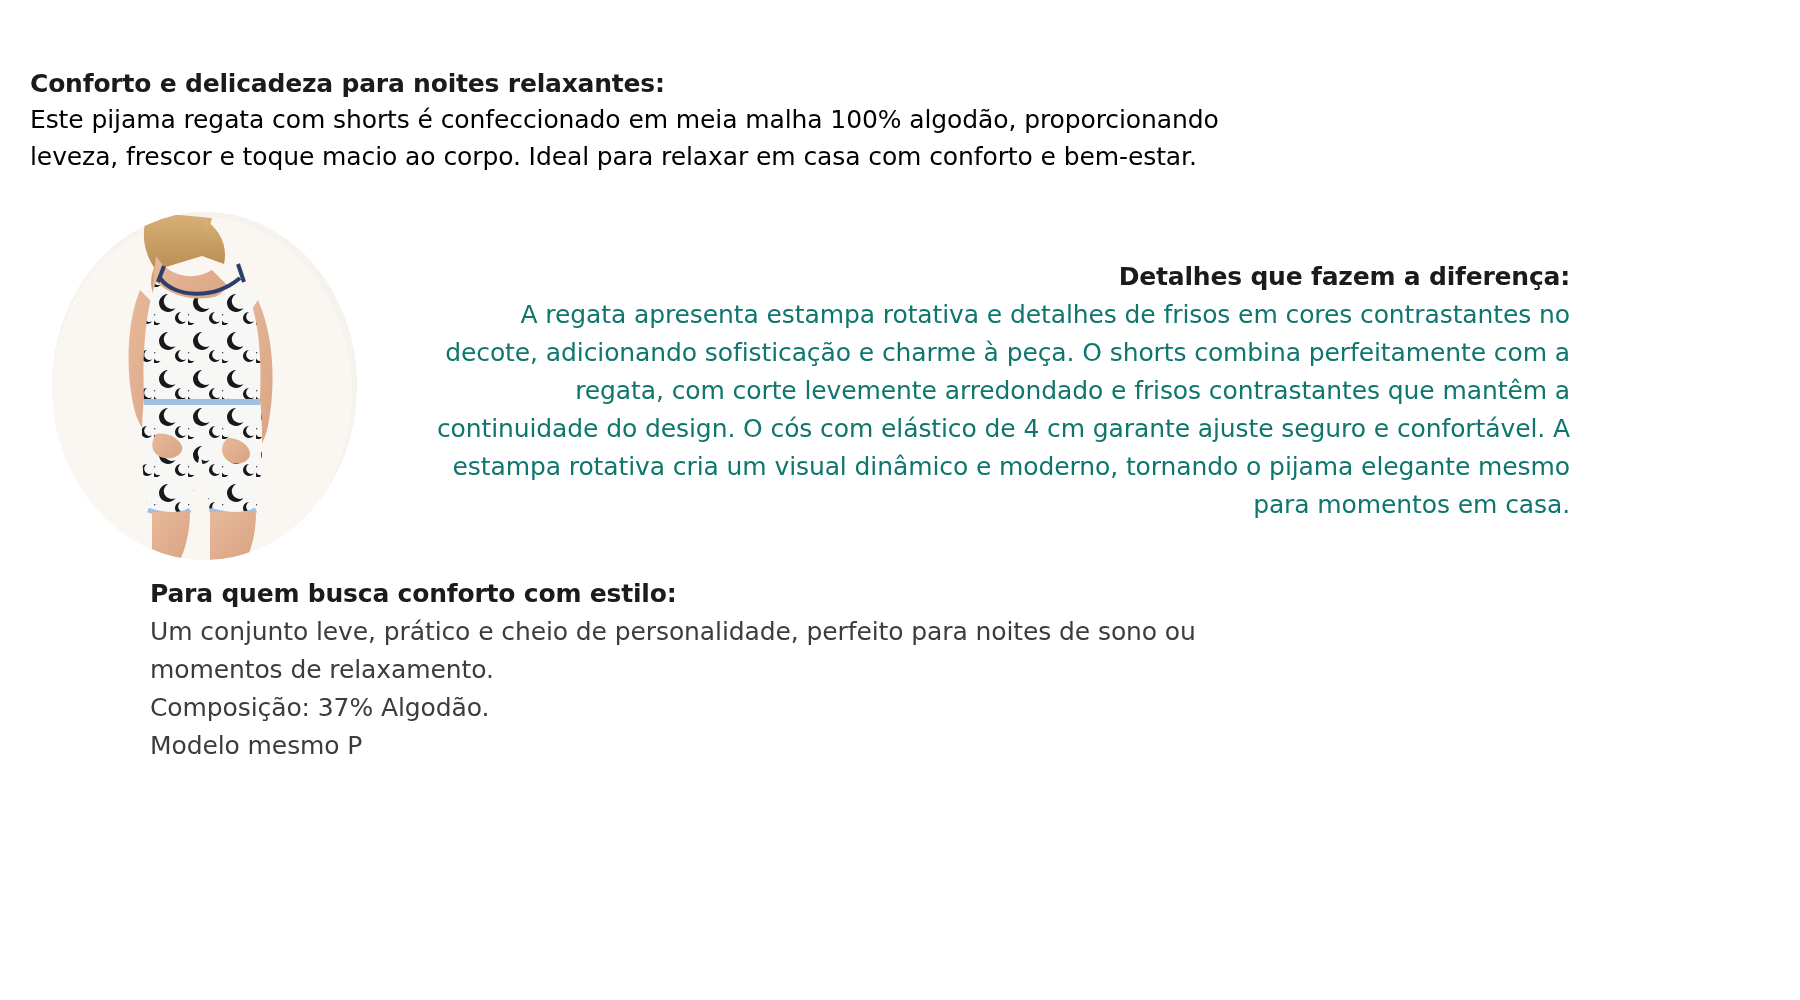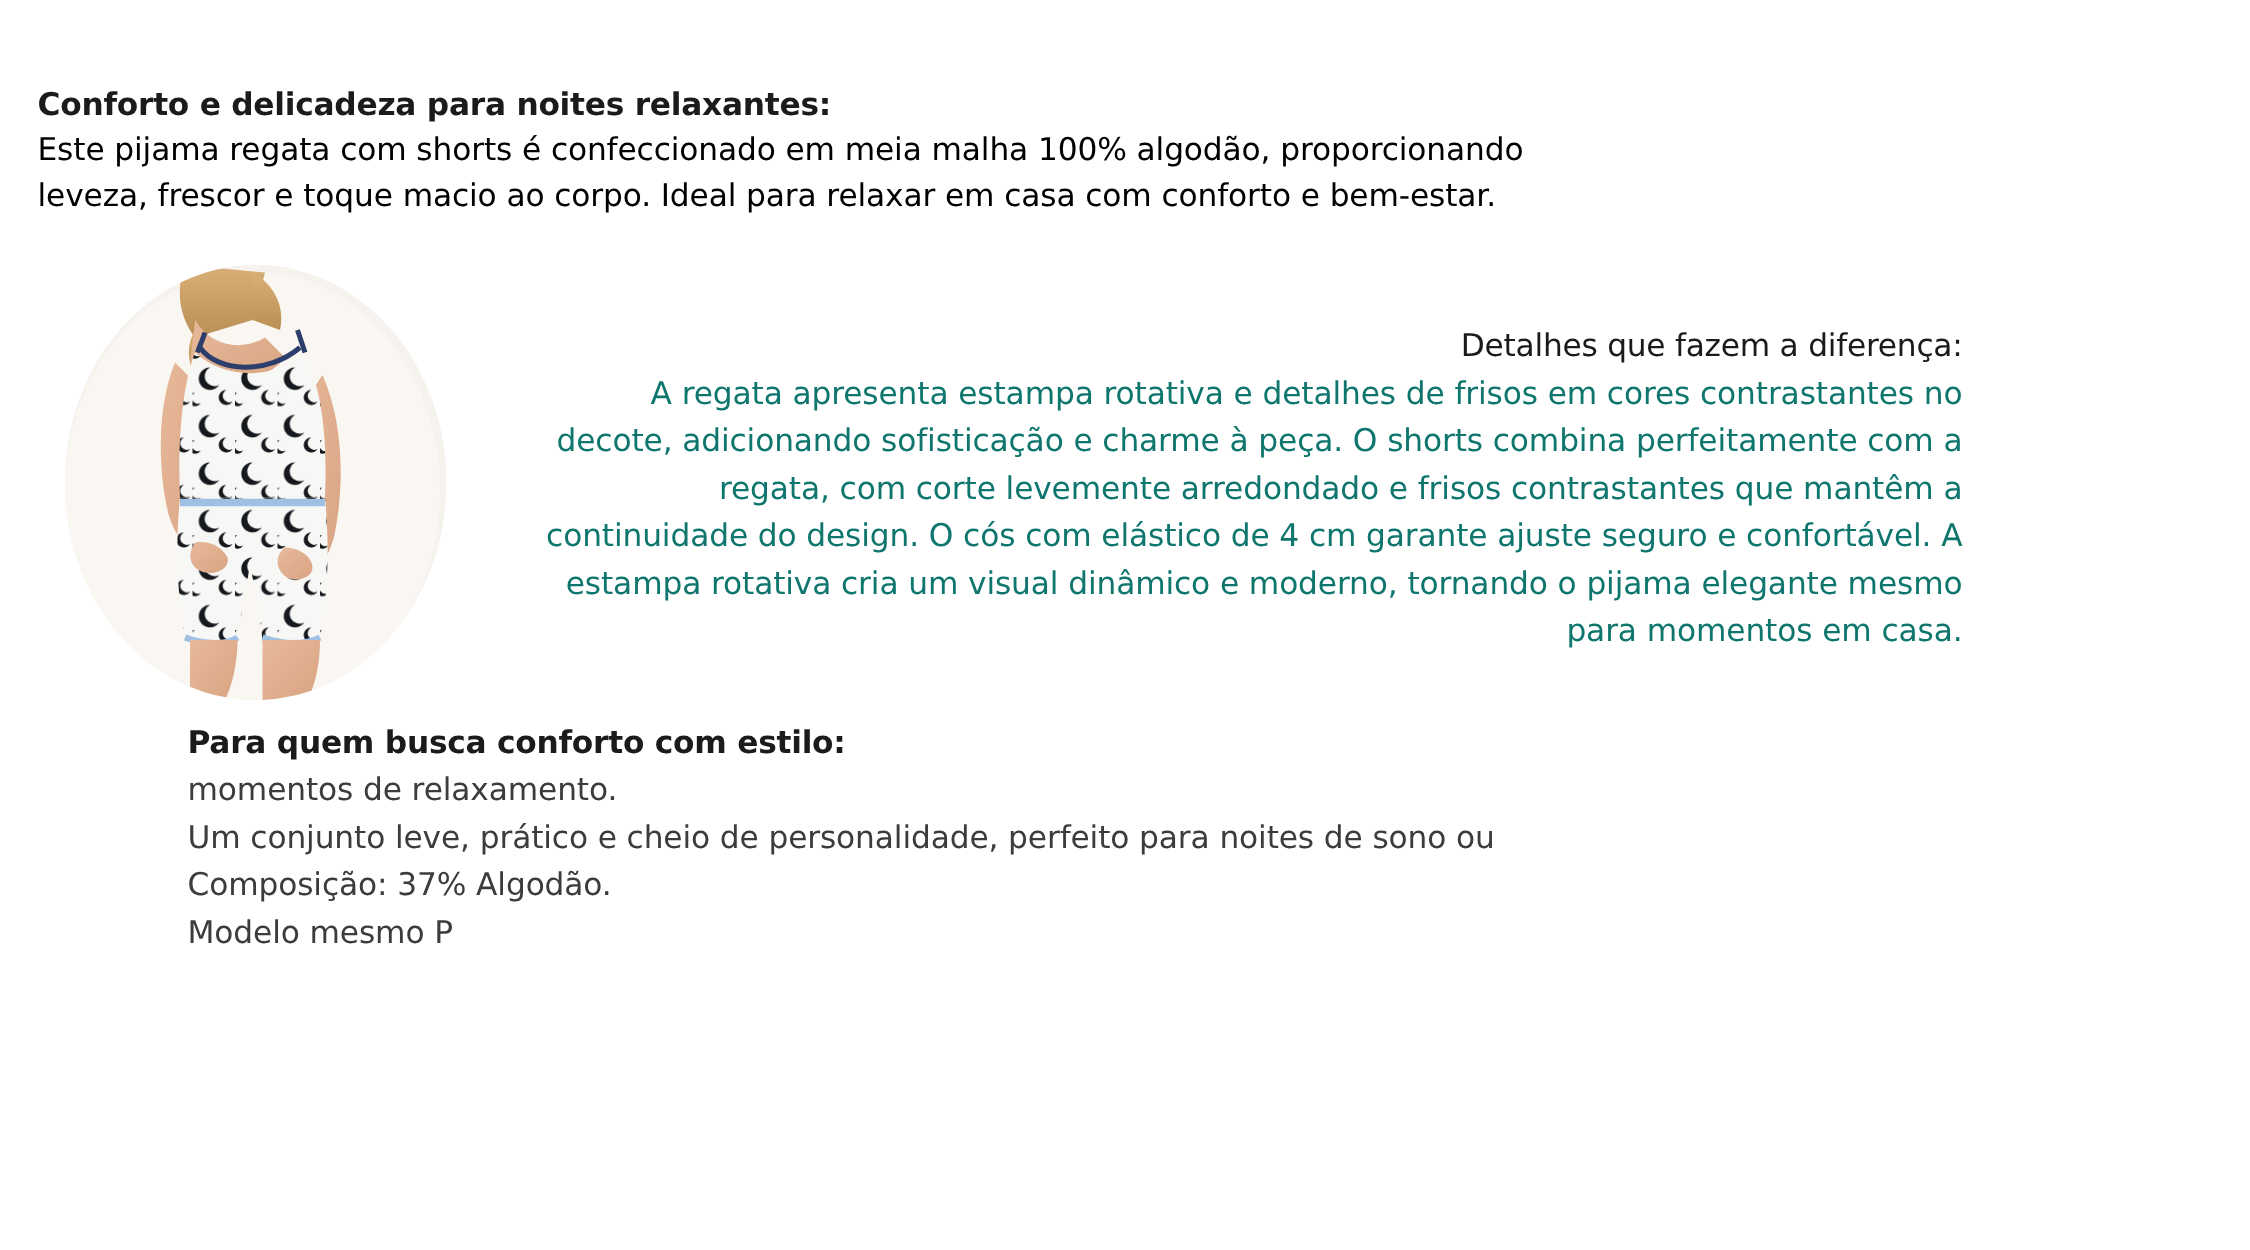--- a/index.html
+++ b/index.html
@@ -67,21 +67,21 @@
   
   .details {
     position: absolute;
     left: 420px;
     top: 258px;
     width: 1150px;
     text-align: right;
   }
   .details-title {
     font-size: 25px;
-    font-weight: normal;
+    font-weight: bold;
     color: #1b1b1b;
     line-height: 1.5;
     letter-spacing: -0.2px;
   }
   .details-body {
     font-size: 25px;
     color: #0f766e;
     line-height: 1.52;
     letter-spacing: -0.1px;
   }
@@ -175,20 +175,20 @@
   </div>
 
   <div class="details">
     <div class="details-title">Detalhes que fazem a diferença:</div>
     <div class="details-body">A regata apresenta estampa rotativa e detalhes de frisos em cores contrastantes no decote, adicionando sofisticação e charme à peça. O shorts combina perfeitamente com a regata, com corte levemente arredondado e frisos contrastantes que mantêm a continuidade do design. O cós com elástico de 4 cm garante ajuste seguro e confortável. A estampa rotativa cria um visual dinâmico e moderno, tornando o pijama elegante mesmo para momentos em casa.</div>
   </div>
 
   <div class="closing">
     <div class="closing-title">Para quem busca conforto com estilo:</div>
     <div class="closing-body">
+      <span class="closing-line">Um conjunto leve, prático e cheio de personalidade, perfeito para noites de sono ou</span>
       <span class="closing-line">momentos de relaxamento.</span>
-      <span class="closing-line">Um conjunto leve, prático e cheio de personalidade, perfeito para noites de sono ou</span>
       <span class="closing-line">Composição: 37% Algodão.</span>
       <span class="closing-line">Modelo mesmo P</span>
     </div>
   </div>
 
 </div>
 
 </body></html>

